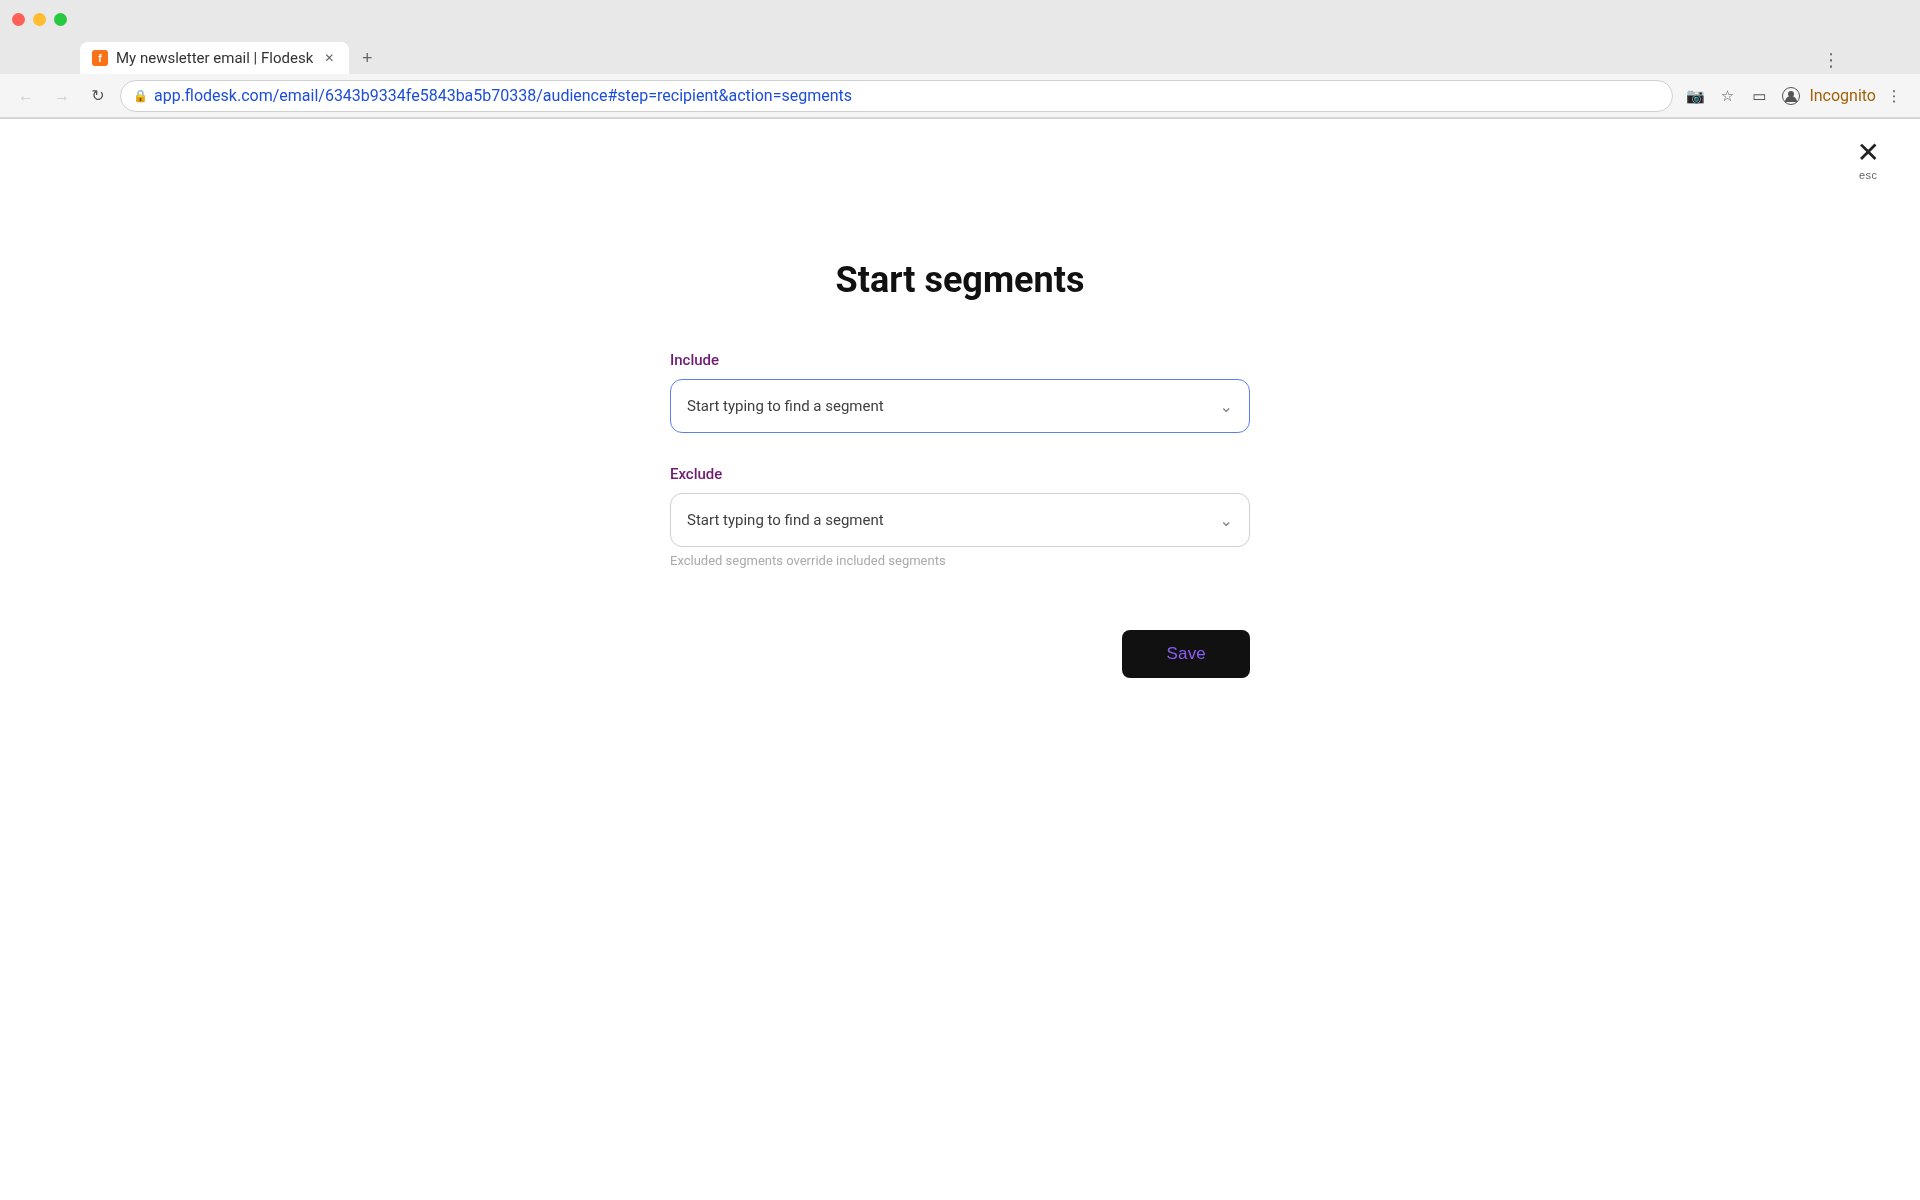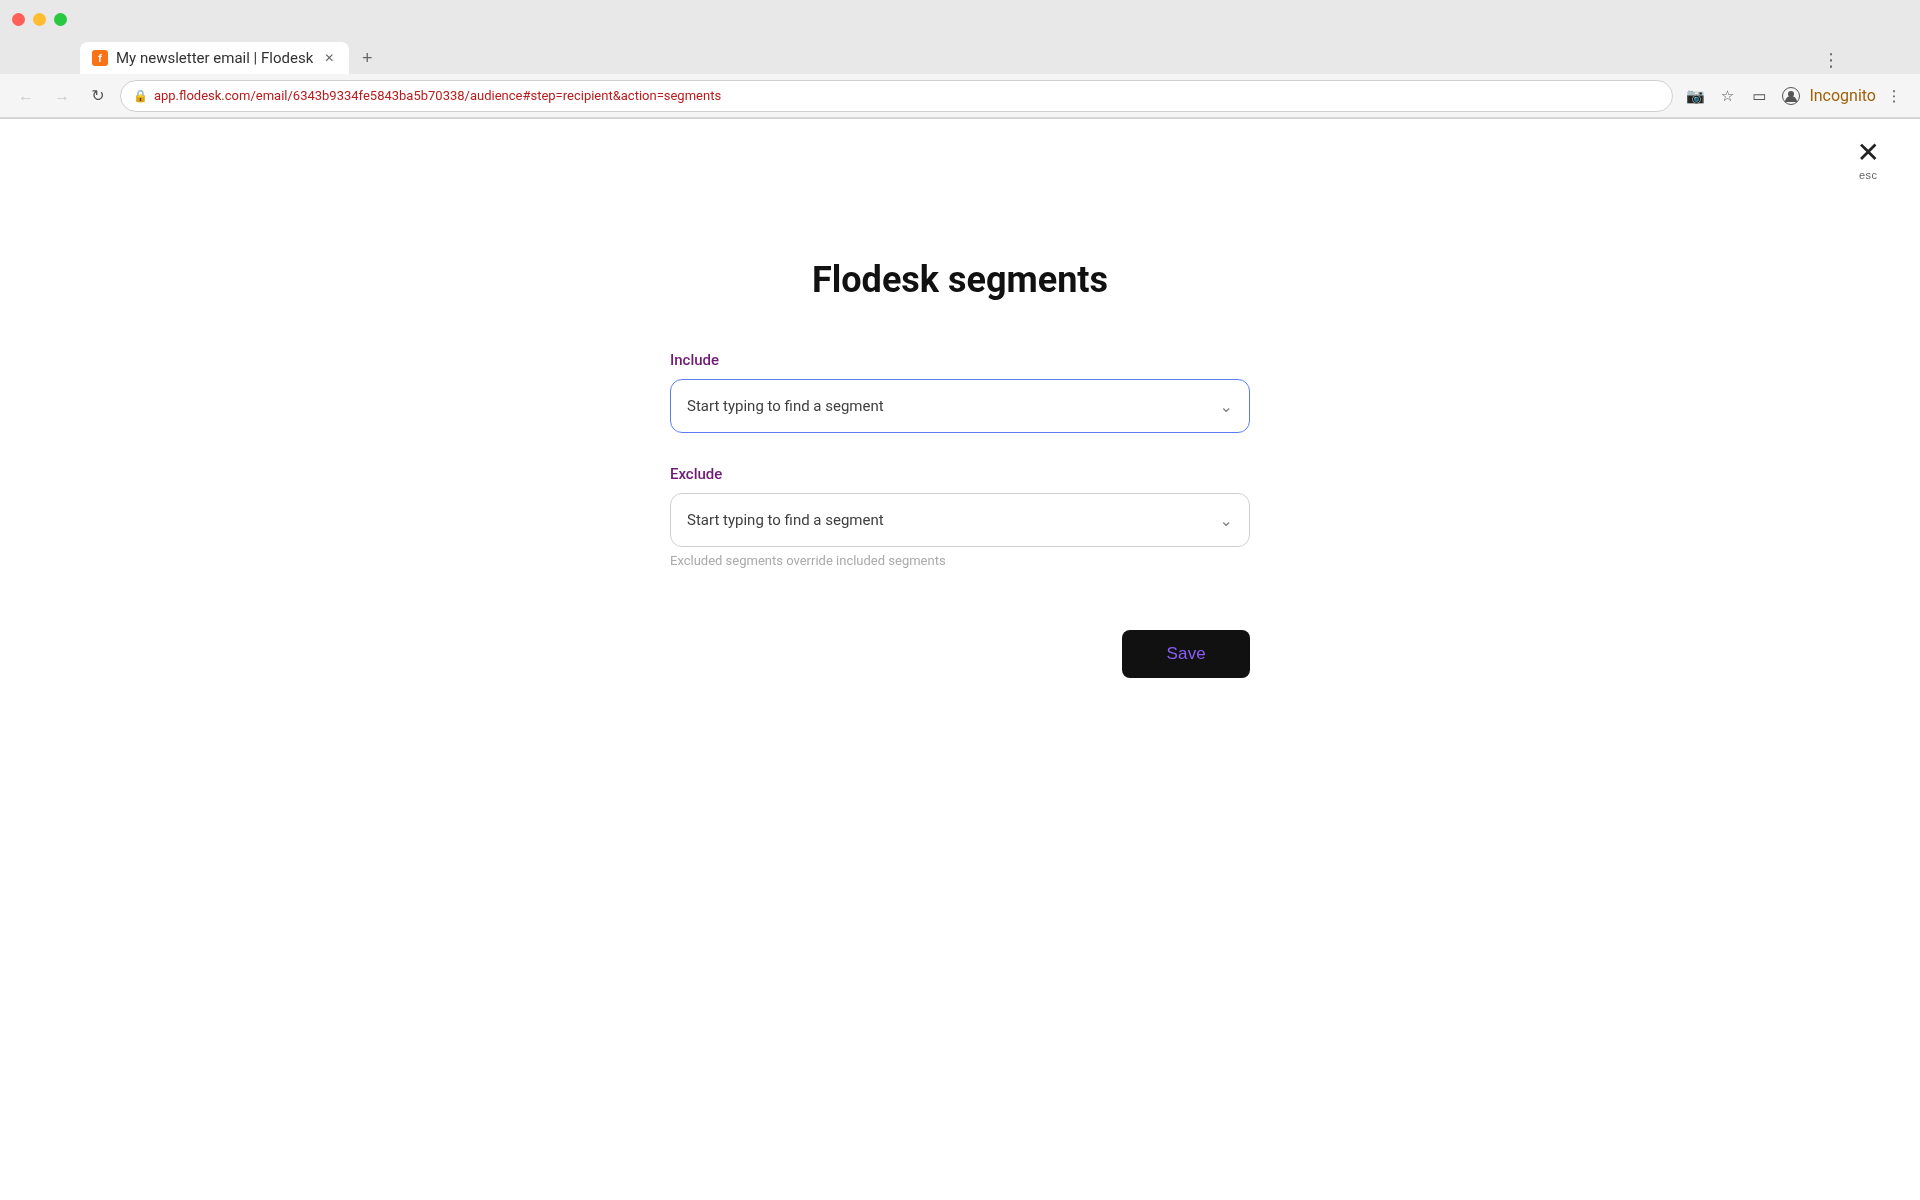--- a/index.html
+++ b/index.html
@@ -161,22 +161,22 @@
       padding: 0 12px;
       gap: 6px;
     }
 
     .lock-icon {
       color: #555;
       font-size: 12px;
     }
 
     .address-text {
-      font-size: 13px;
-      color: #b91c1c;
+      font-size: 16px;
+      color: #1d4ed8;
       flex: 1;
     }
 
     .toolbar-actions {
       display: flex;
       align-items: center;
       gap: 4px;
     }
 
     .toolbar-icon-btn {
@@ -379,21 +379,21 @@
 
 <div class="page-content">
 
   <button class="close-btn">
     <span class="close-x">✕</span>
     <span class="close-esc">esc</span>
   </button>
 
   <div class="form-container">
 
-    <h1 class="page-title">Flodesk segments</h1>
+    <h1 class="page-title">Start segments</h1>
 
     <div class="form-section">
       <div class="section-label">Include</div>
       <div class="segment-select">
         <span class="segment-placeholder">Start typing to find a segment</span>
         <span class="chevron-icon">⌄</span>
       </div>
     </div>
 
     <div class="form-section">

